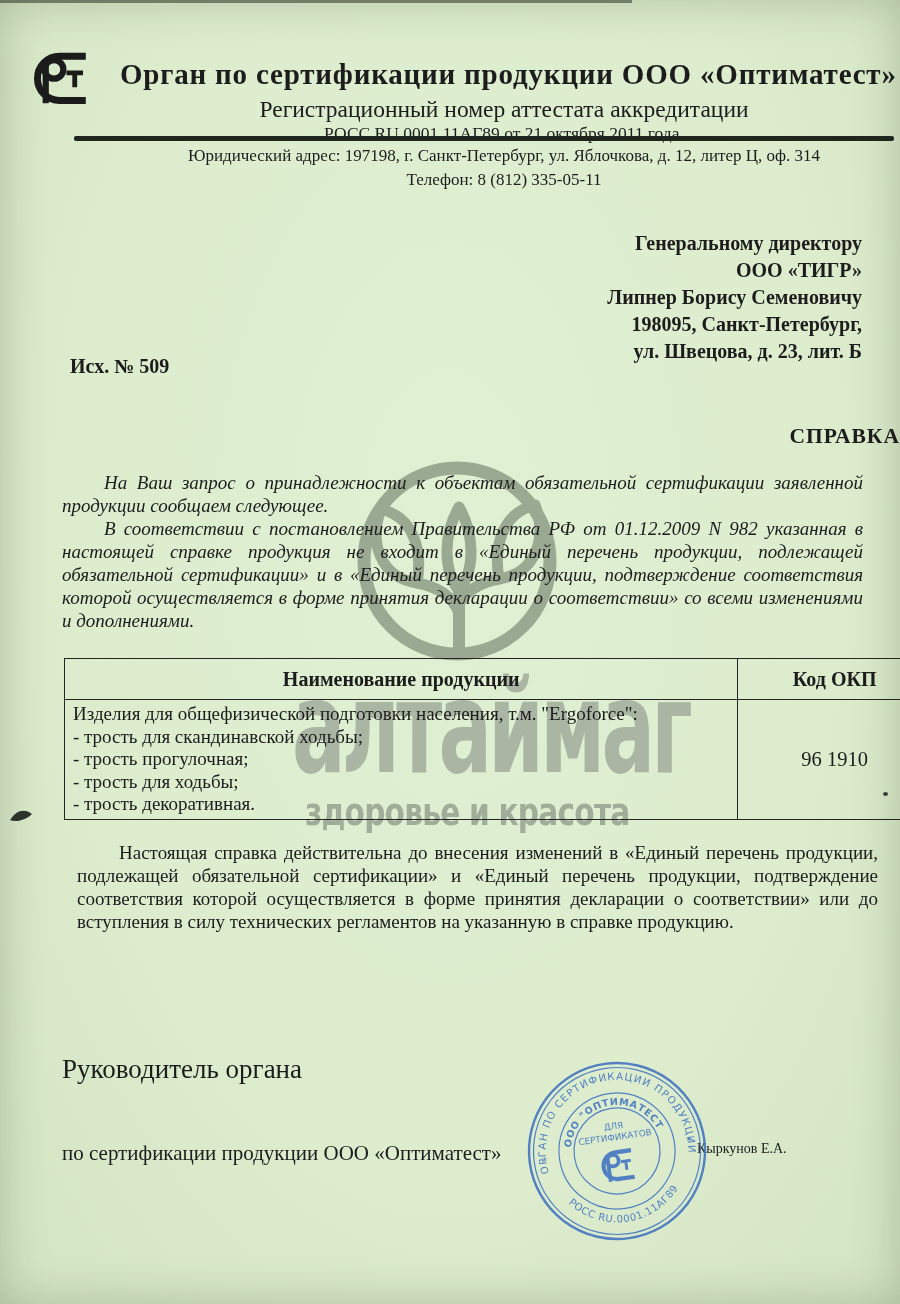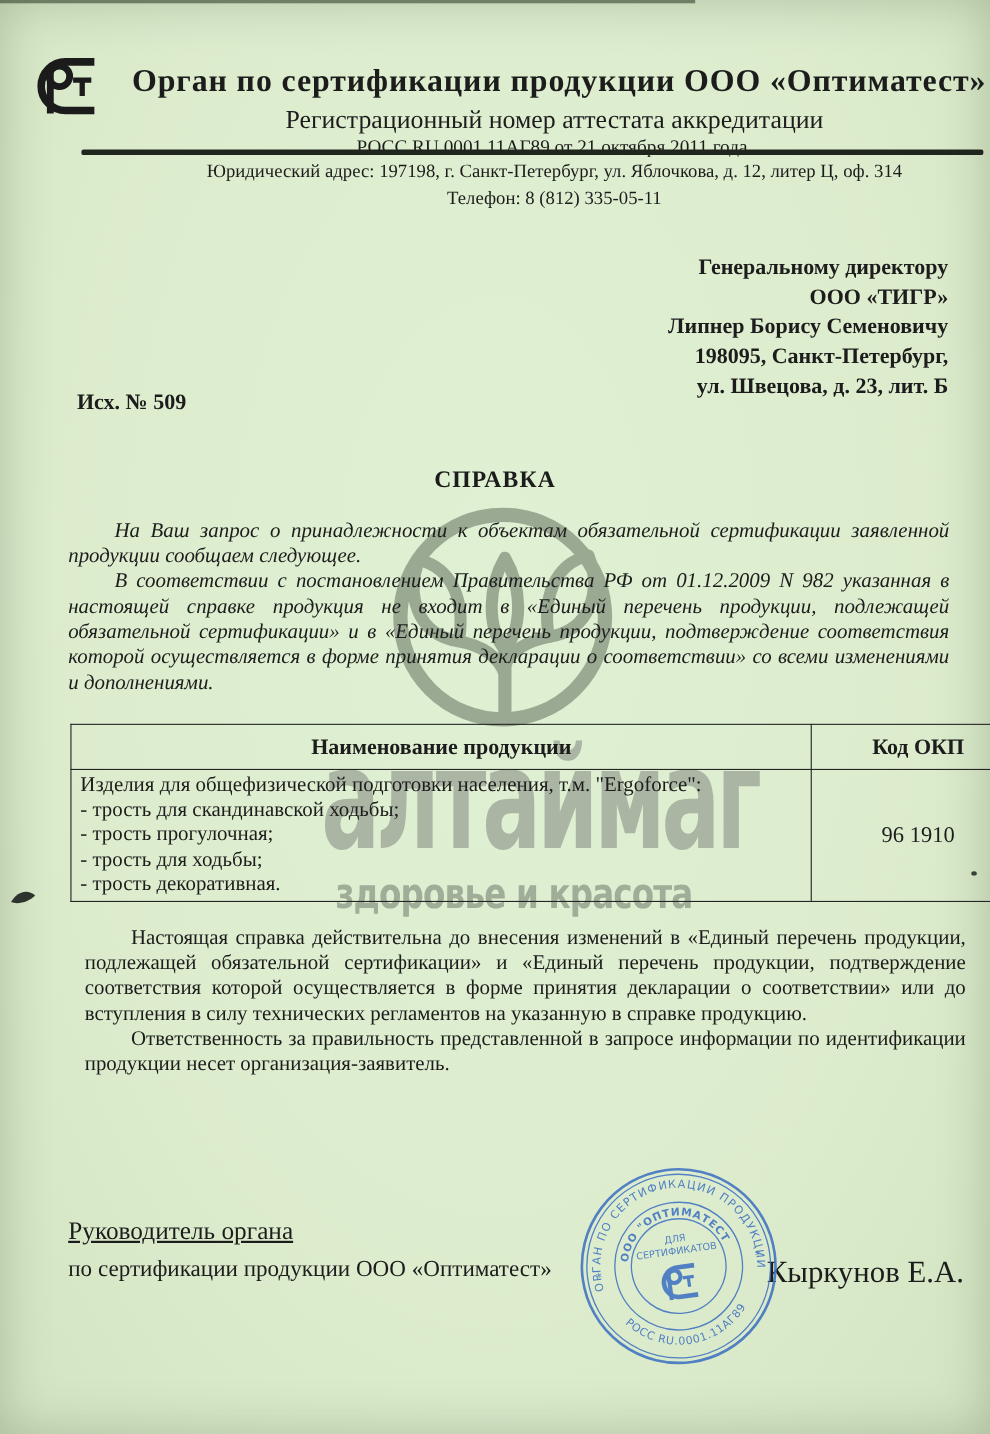--- a/index.html
+++ b/index.html
@@ -18,37 +18,37 @@
   .hdr-center{left:100px;width:808px;text-align:center;}
   .acc-caption{top:96px;font-size:23.5px;}
   .acc-number{top:123px;font-size:17.5px;}
   .hdr-rule{left:74px;top:136px;width:820px;height:4.5px;background:#20261d;border-radius:2px;}
   .legal-address{top:146px;font-size:17px;}
   .phone{top:170px;font-size:17px;}
   
   .addressee{right:38px;top:230px;text-align:right;font-weight:bold;font-size:20px;line-height:27px;}
   .outgoing{left:70px;top:353px;font-weight:bold;font-size:20px;line-height:27.5px;}
   
-  .doc-title{left:0;top:424px;width:900px;text-align:center;font-size:21.5px;font-weight:bold;letter-spacing:1px;font-family:Liberation Serif, serif;}
+  .doc-title{left:0;top:424px;width:900px;text-align:right;font-size:21.5px;font-weight:bold;letter-spacing:1px;font-family:Liberation Serif, serif;}
   
   .body-block{left:62px;width:801px;font-size:19px;line-height:23px;text-align:justify;}
   .body-block p{margin:0;text-indent:42px;}
   .block1{top:471px;font-style:italic;}
   .block2{top:841px;margin-left:15px;}
   
   .okp-table{left:64px;top:658px;width:868px;border-collapse:collapse;font-size:19px;}
   .okp-table td,.okp-table th{border:1.7px solid #242424;vertical-align:middle;}
   .okp-table th{height:38px;font-size:20px;font-weight:bold;text-align:center;}
   .col-product{width:616px;}
   .col-code{width:175px;text-align:center;font-size:20.5px;}
   .product-cell{padding:3px 8px;line-height:22.5px;}
   
-  .sig-line1{left:62px;top:1106px;font-size:23px;text-decoration:underline;}
+  .sig-line1{left:62px;top:1054px;font-size:27px;}
   .sig-line2{left:62px;top:1141px;font-size:21px;}
-  .sig-name{left:697px;top:1141px;font-size:28px;}
+  .sig-name{left:697px;top:1141px;font-size:14px;}
   .wm-logo{left:354px;top:458px;opacity:.9;}
   .wm-brand{
     left:292px;top:664px;font-family:"DejaVu Sans",sans-serif;font-weight:bold;
     font-size:128px;letter-spacing:-6px;color:#a6b1a0;opacity:.92;
     transform:scaleX(.62);transform-origin:left top;white-space:nowrap;line-height:1;
   }
   .wm-tagline{
     left:305px;top:793px;font-family:"DejaVu Sans",sans-serif;font-weight:bold;
     font-size:38px;letter-spacing:-1px;color:#9dab97;opacity:.95;
     transform:scaleX(.78);transform-origin:left top;white-space:nowrap;line-height:1;
@@ -132,21 +132,20 @@
         <div>- трость для ходьбы;</div>
         <div>- трость декоративная.</div>
       </td>
       <td class="col-code">96 1910</td>
     </tr>
   </tbody>
     </table>
 
   <div class="abs body-block block2">
     <p>Настоящая справка действительна до внесения изменений в «Единый перечень продукции, подлежащей обязательной сертификации» и «Единый перечень продукции, подтверждение соответствия которой осуществляется в форме принятия декларации о соответствии» или до вступления в силу технических регламентов на указанную в справке продукцию.</p>
-    <p>Ответственность за правильность представленной в запросе информации по идентификации продукции несет организация-заявитель.</p>
   </div>
 
   <div class="abs sig-line1">Руководитель органа</div>
   <div class="abs sig-line2">по сертификации продукции ООО «Оптиматест»</div>
   <div class="abs sig-name">Кыркунов Е.А.</div>
 
   <svg class="abs stamp" width="184" height="184" viewBox="-92 -92 184 184">
     <g transform="rotate(-8)">
       <g fill="none" stroke="#3f72c2">
         <circle r="88" stroke-width="2.4"></circle>

